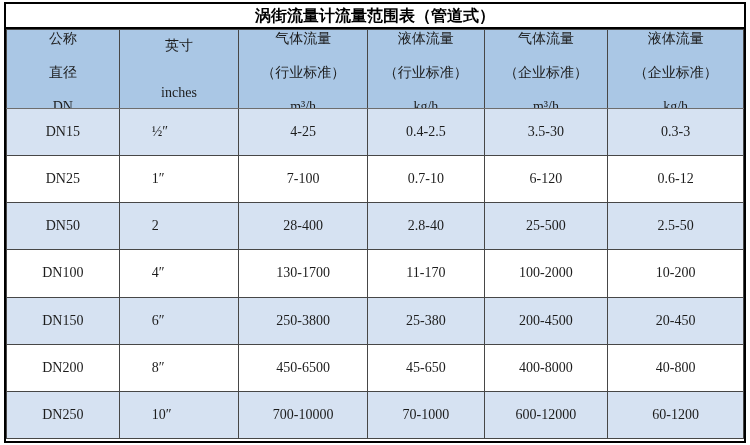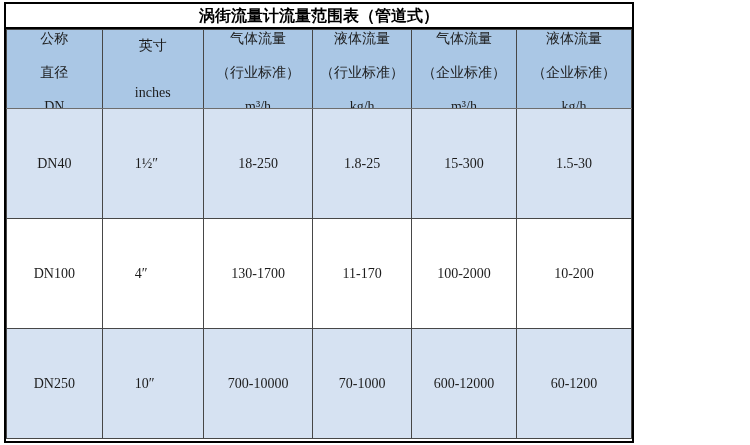--- a/index.html
+++ b/index.html
@@ -4,21 +4,21 @@
 <style>
   html, body {
     margin: 0; padding: 0;
     width: 750px; height: 445px;
     background: #ffffff;
     overflow: hidden;
   }
   .frame {
     position: absolute;
     left: 4px; top: 2px;
-    width: 630px; height: 441px;
+    width: 742px; height: 441px;
     box-sizing: border-box;
     border: 2px solid #000000;
     background: #ffffff;
     font-family: "Liberation Serif", "DejaVu Serif", serif;
     color: #1c1c1c;
   }
   .title-bar {
     height: 25px;
     line-height: 24px;
     text-align: center;
@@ -131,36 +131,68 @@
             <div class="hwrap">
               <div>液体流量</div>
               <div>（企业标准）</div>
               <div>kg/h</div>
             </div>
           </th>
         </tr>
     </thead>
     <tbody>
         <tr>
-          <td class="c0">DN40</td>
-          <td class="c1">1½″</td>
-          <td class="c2">18-250</td>
-          <td class="c3">1.8-25</td>
-          <td class="c4">15-300</td>
-          <td class="c5">1.5-30</td>
+          <td class="c0">DN15</td>
+          <td class="c1">½″</td>
+          <td class="c2">4-25</td>
+          <td class="c3">0.4-2.5</td>
+          <td class="c4">3.5-30</td>
+          <td class="c5">0.3-3</td>
+        </tr>
+        <tr>
+          <td class="c0">DN25</td>
+          <td class="c1">1″</td>
+          <td class="c2">7-100</td>
+          <td class="c3">0.7-10</td>
+          <td class="c4">6-120</td>
+          <td class="c5">0.6-12</td>
+        </tr>
+        <tr>
+          <td class="c0">DN50</td>
+          <td class="c1">2</td>
+          <td class="c2">28-400</td>
+          <td class="c3">2.8-40</td>
+          <td class="c4">25-500</td>
+          <td class="c5">2.5-50</td>
         </tr>
         <tr>
           <td class="c0">DN100</td>
           <td class="c1">4″</td>
           <td class="c2">130-1700</td>
           <td class="c3">11-170</td>
           <td class="c4">100-2000</td>
           <td class="c5">10-200</td>
         </tr>
         <tr>
+          <td class="c0">DN150</td>
+          <td class="c1">6″</td>
+          <td class="c2">250-3800</td>
+          <td class="c3">25-380</td>
+          <td class="c4">200-4500</td>
+          <td class="c5">20-450</td>
+        </tr>
+        <tr>
+          <td class="c0">DN200</td>
+          <td class="c1">8″</td>
+          <td class="c2">450-6500</td>
+          <td class="c3">45-650</td>
+          <td class="c4">400-8000</td>
+          <td class="c5">40-800</td>
+        </tr>
+        <tr>
           <td class="c0">DN250</td>
           <td class="c1">10″</td>
           <td class="c2">700-10000</td>
           <td class="c3">70-1000</td>
           <td class="c4">600-12000</td>
           <td class="c5">60-1200</td>
         </tr>
       </tbody>
   </table>
 </div>

